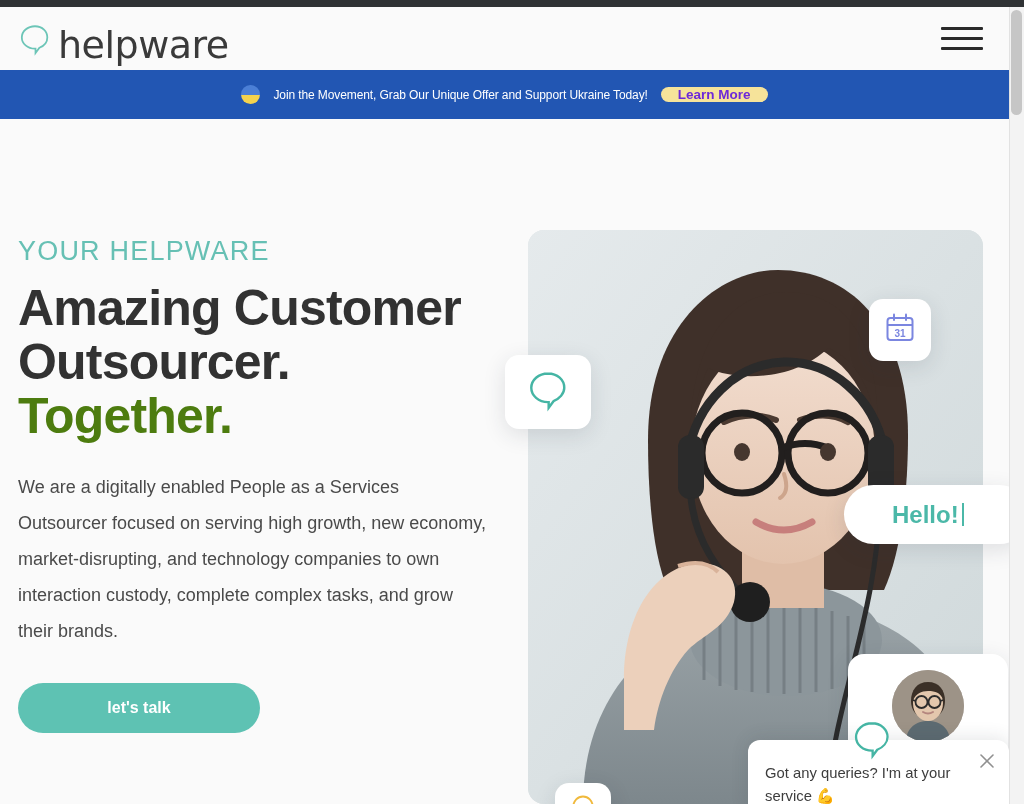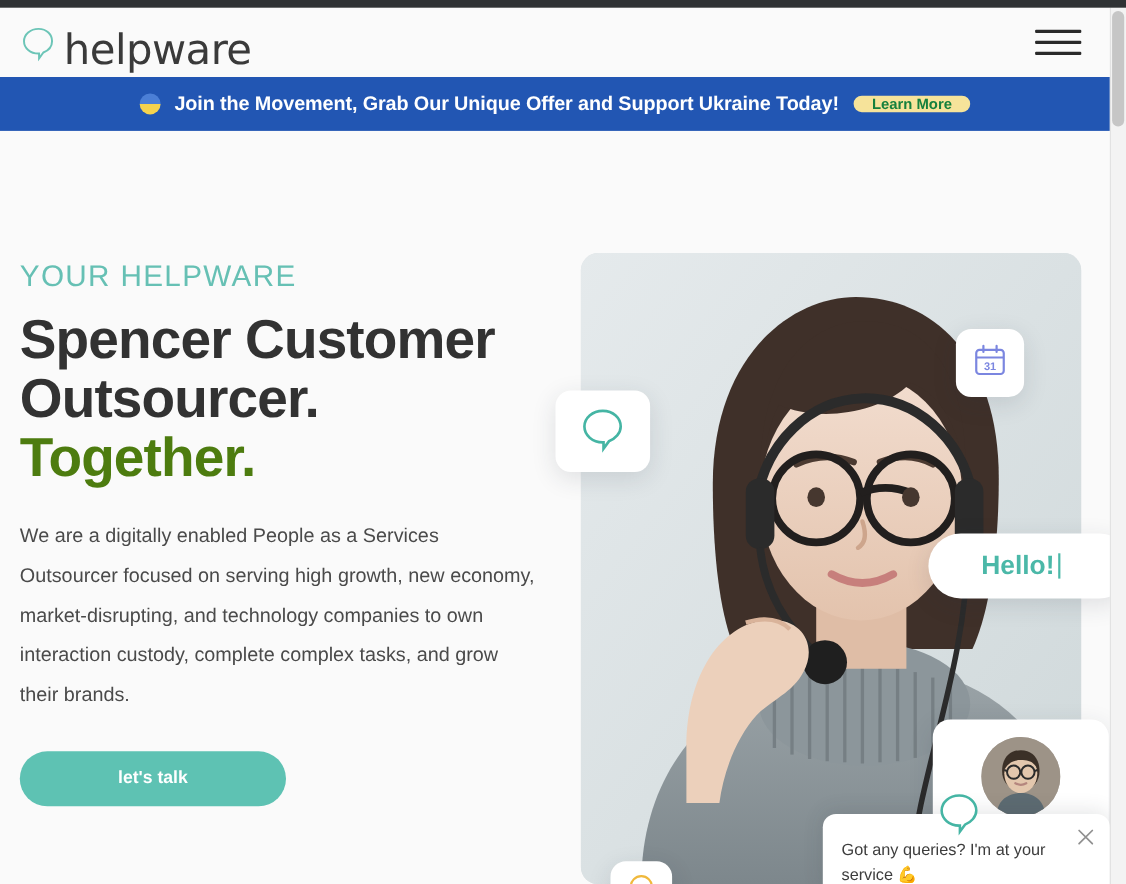--- a/index.html
+++ b/index.html
@@ -53,26 +53,26 @@
   
   .promo{
     height:49px; background:#2256b3;
     display:flex; align-items:center; justify-content:center; gap:13px;
   }
   .flag{
     width:19px; height:19px; border-radius:50%; overflow:hidden; flex:0 0 auto;
     background:linear-gradient(#4b7fd6 0 50%, #f5d34e 50% 100%);
   }
   .promo-text{
-    color:#fff; font-size:18px; font-weight:700; letter-spacing:-0.1px;
+    color:#fff; font-size:12px; font-weight:400; letter-spacing:-0.1px;
     white-space:nowrap;
     text-align:right;
   }
   .promo-btn{
-    background:#f6e39a; color:#15803d; border:none; cursor:pointer;
+    background:#f6e39a; color:#6d28d9; border:none; cursor:pointer;
     font-size:13.5px; font-weight:700; padding:0 17px; border-radius:16px;
     white-space:nowrap; font-family:inherit;
   }
 
   
   .hero{ position:relative; height:685px; }
 
   .hero-left{ position:absolute; left:18px; top:117px; width:480px; }
   .eyebrow{
     color:#66c0b4; font-size:27px; letter-spacing:1.2px;
@@ -191,21 +191,21 @@
     <span class="flag"></span>
     <span class="promo-text">Join the Movement, Grab Our Unique Offer and Support Ukraine Today!</span>
     <button class="promo-btn">Learn More</button>
   </div>
 
   <section class="hero">
 
     <div class="hero-left">
       <div class="eyebrow">YOUR HELPWARE</div>
       <h1 class="headline">
-        <div>Spencer Customer</div>
+        <div>Amazing Customer</div>
         <div>Outsourcer.</div>
         <div class="accent">Together.</div>
       </h1>
       <p class="lede">We are a digitally enabled People as a Services Outsourcer focused on serving high growth, new economy, market-disrupting, and technology companies to own interaction custody, complete complex tasks, and grow their brands.</p>
       <button class="cta">let's talk</button>
     </div>
 
     <div class="hero-right">
 
       <div class="photo-card">

